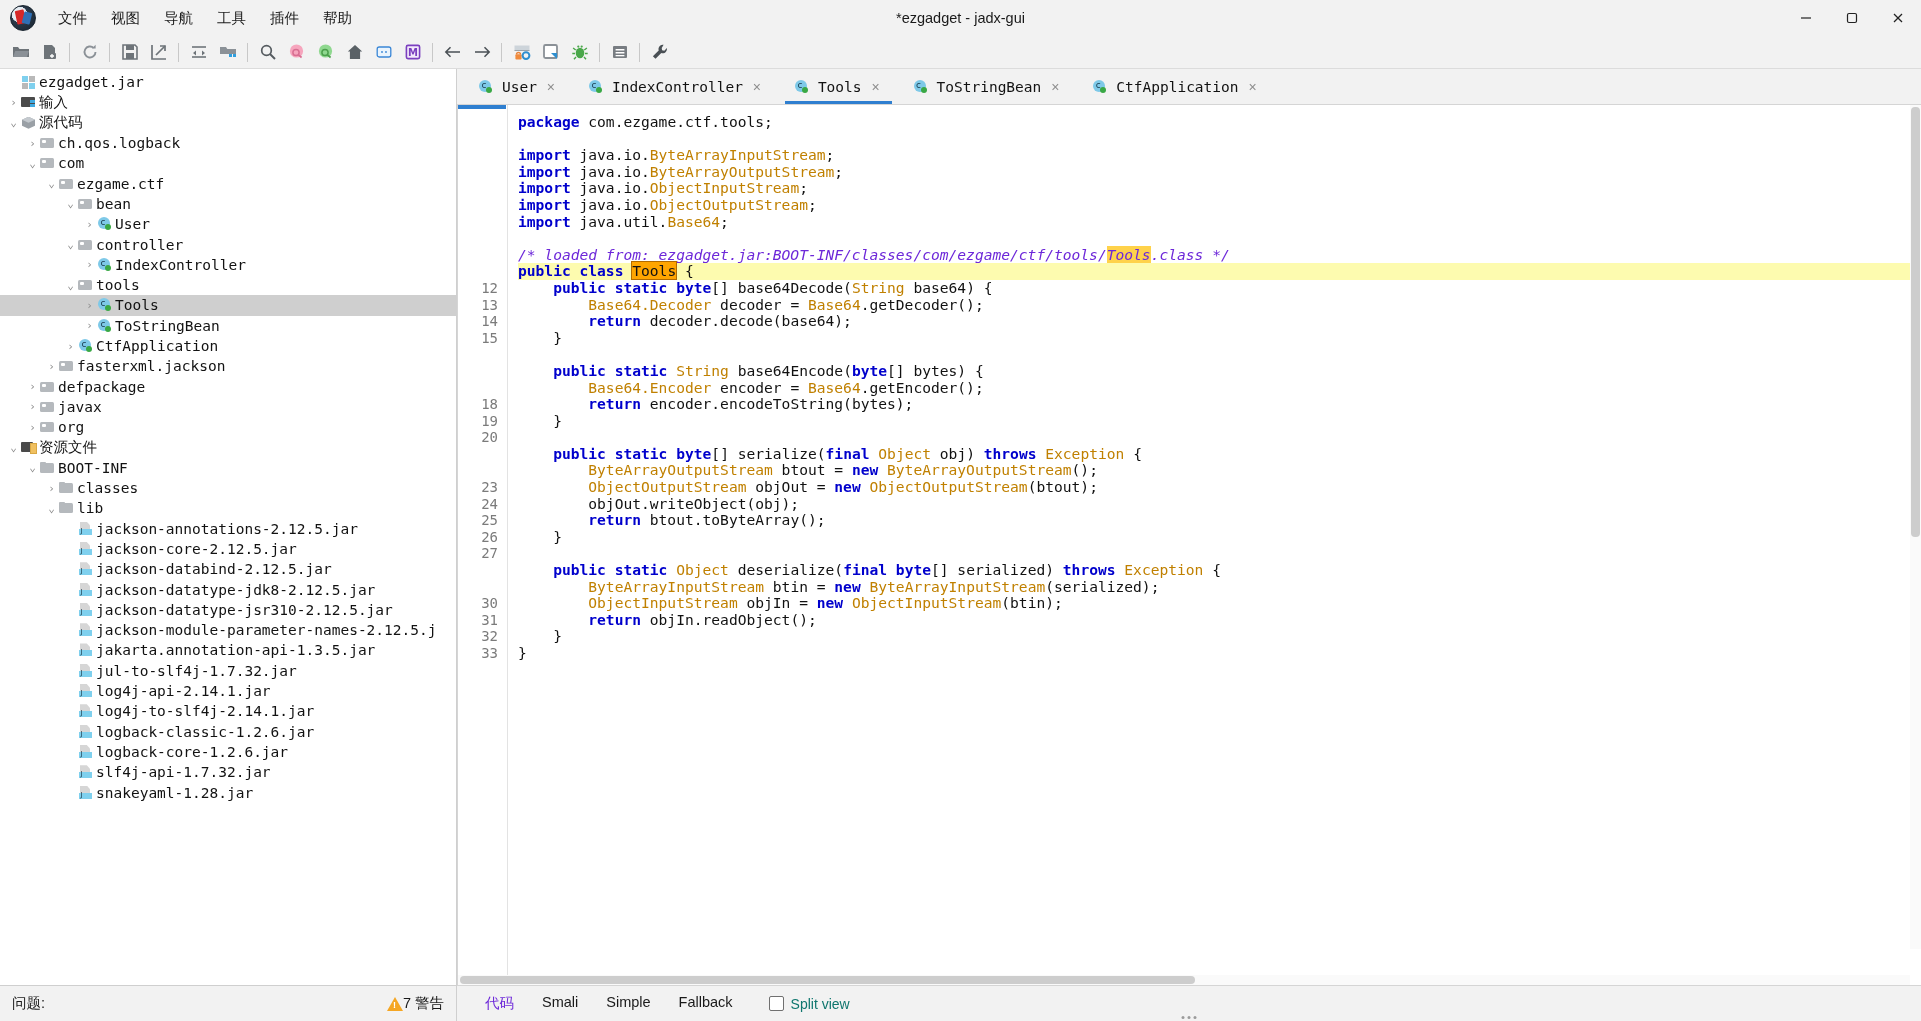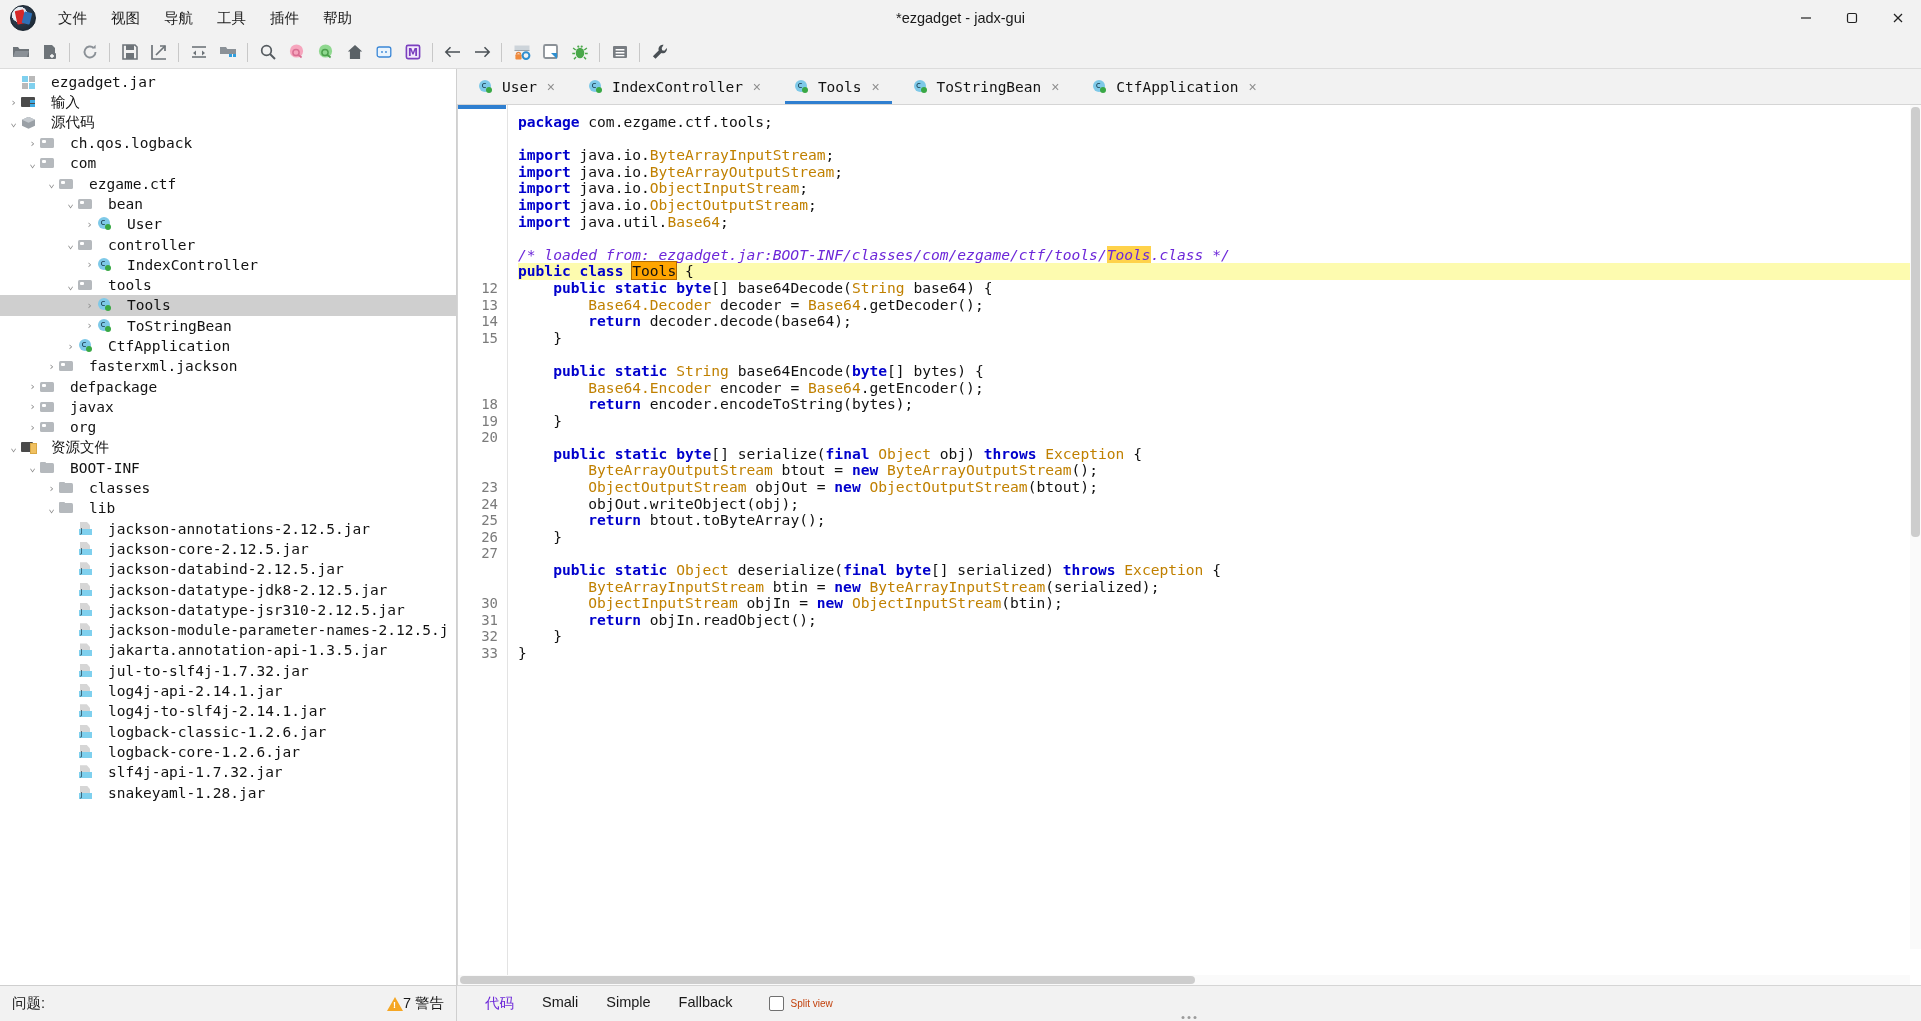--- a/index.html
+++ b/index.html
@@ -87,21 +87,21 @@
   }
   .tree-row {
     height: 20.3px; display: flex; align-items: center; white-space: nowrap;
     cursor: default; padding-left: 4px;
   }
   .tree-row.sel { background: #cfcfcf; }
   .twisty {
     width: 15px; min-width: 15px; display: inline-flex; align-items: center; justify-content: center;
     color: #8a8a8a; font-size: 11px; line-height: 1;
   }
-  .tree-label { margin-left: 13px; font-size: 14.5px; }
+  .tree-label { margin-left: 1px; font-size: 14.5px; }
   .tree-label.cjk { font-family: "Liberation Sans", sans-serif; font-size: 14.5px; }
   .ico { width: 17px; min-width: 17px; height: 16px; position: relative; display:inline-block; }
 
   
   .ico-jar-root::before{content:"";position:absolute;left:1px;top:2px;width:6px;height:6px;background:#7fd0ee;}
   .ico-jar-root::after{content:"";position:absolute;left:8px;top:2px;width:6px;height:6px;background:#b9b9b9;
      box-shadow:-7px 7px 0 0 #b9b9b9, 0px 7px 0 0 #7fd0ee;}
   .ico-folder-blue::before{content:"";position:absolute;left:0;top:3px;width:14px;height:10px;background:#4a4a4a;border-radius:1px;}
   .ico-folder-blue::after{content:"";position:absolute;left:9px;top:6px;width:5px;height:3px;background:#3fa9e0;
      box-shadow:0 4px 0 0 #3fa9e0;}
@@ -207,21 +207,21 @@
     background: #f2f2f2; border-top: 1px solid #d5d5d5;
     padding-left: 14px; gap: 0px;
     position: relative;
   }
   .mode-btn {
     font-size: 14.5px; color: #1a1a1a; padding: 6px 14px; cursor: default;
   }
   .mode-btn.active { color: #6d28d9; }
   .splitview {
     display: flex; align-items: center; gap: 7px; margin-left: 22px;
-    font-size: 10px; color: #c2410c; cursor: default;
+    font-size: 14px; color: #0f766e; cursor: default;
   }
   .cbox {
     width: 15px; height: 15px; border: 1px solid #707070; background: #fff; border-radius: 2px;
   }
   .dots-handle {
     position: absolute; left: 50%; transform: translateX(-50%); bottom: 2px;
     display: flex; gap: 3px;
   }
   .dots-handle span { width: 3px; height: 3px; background: #9b9b9b; border-radius: 50%; }
 

